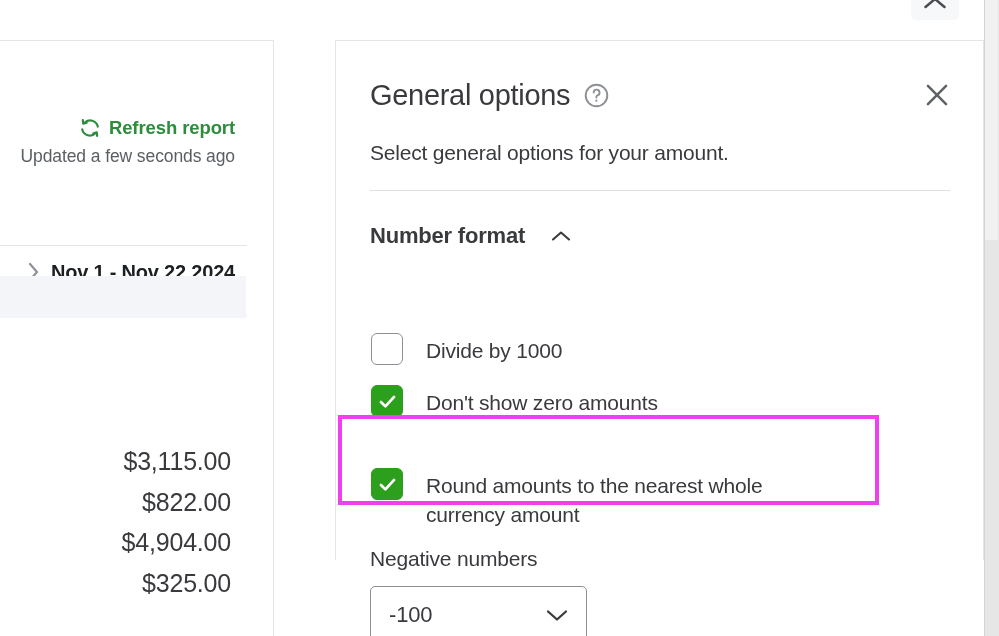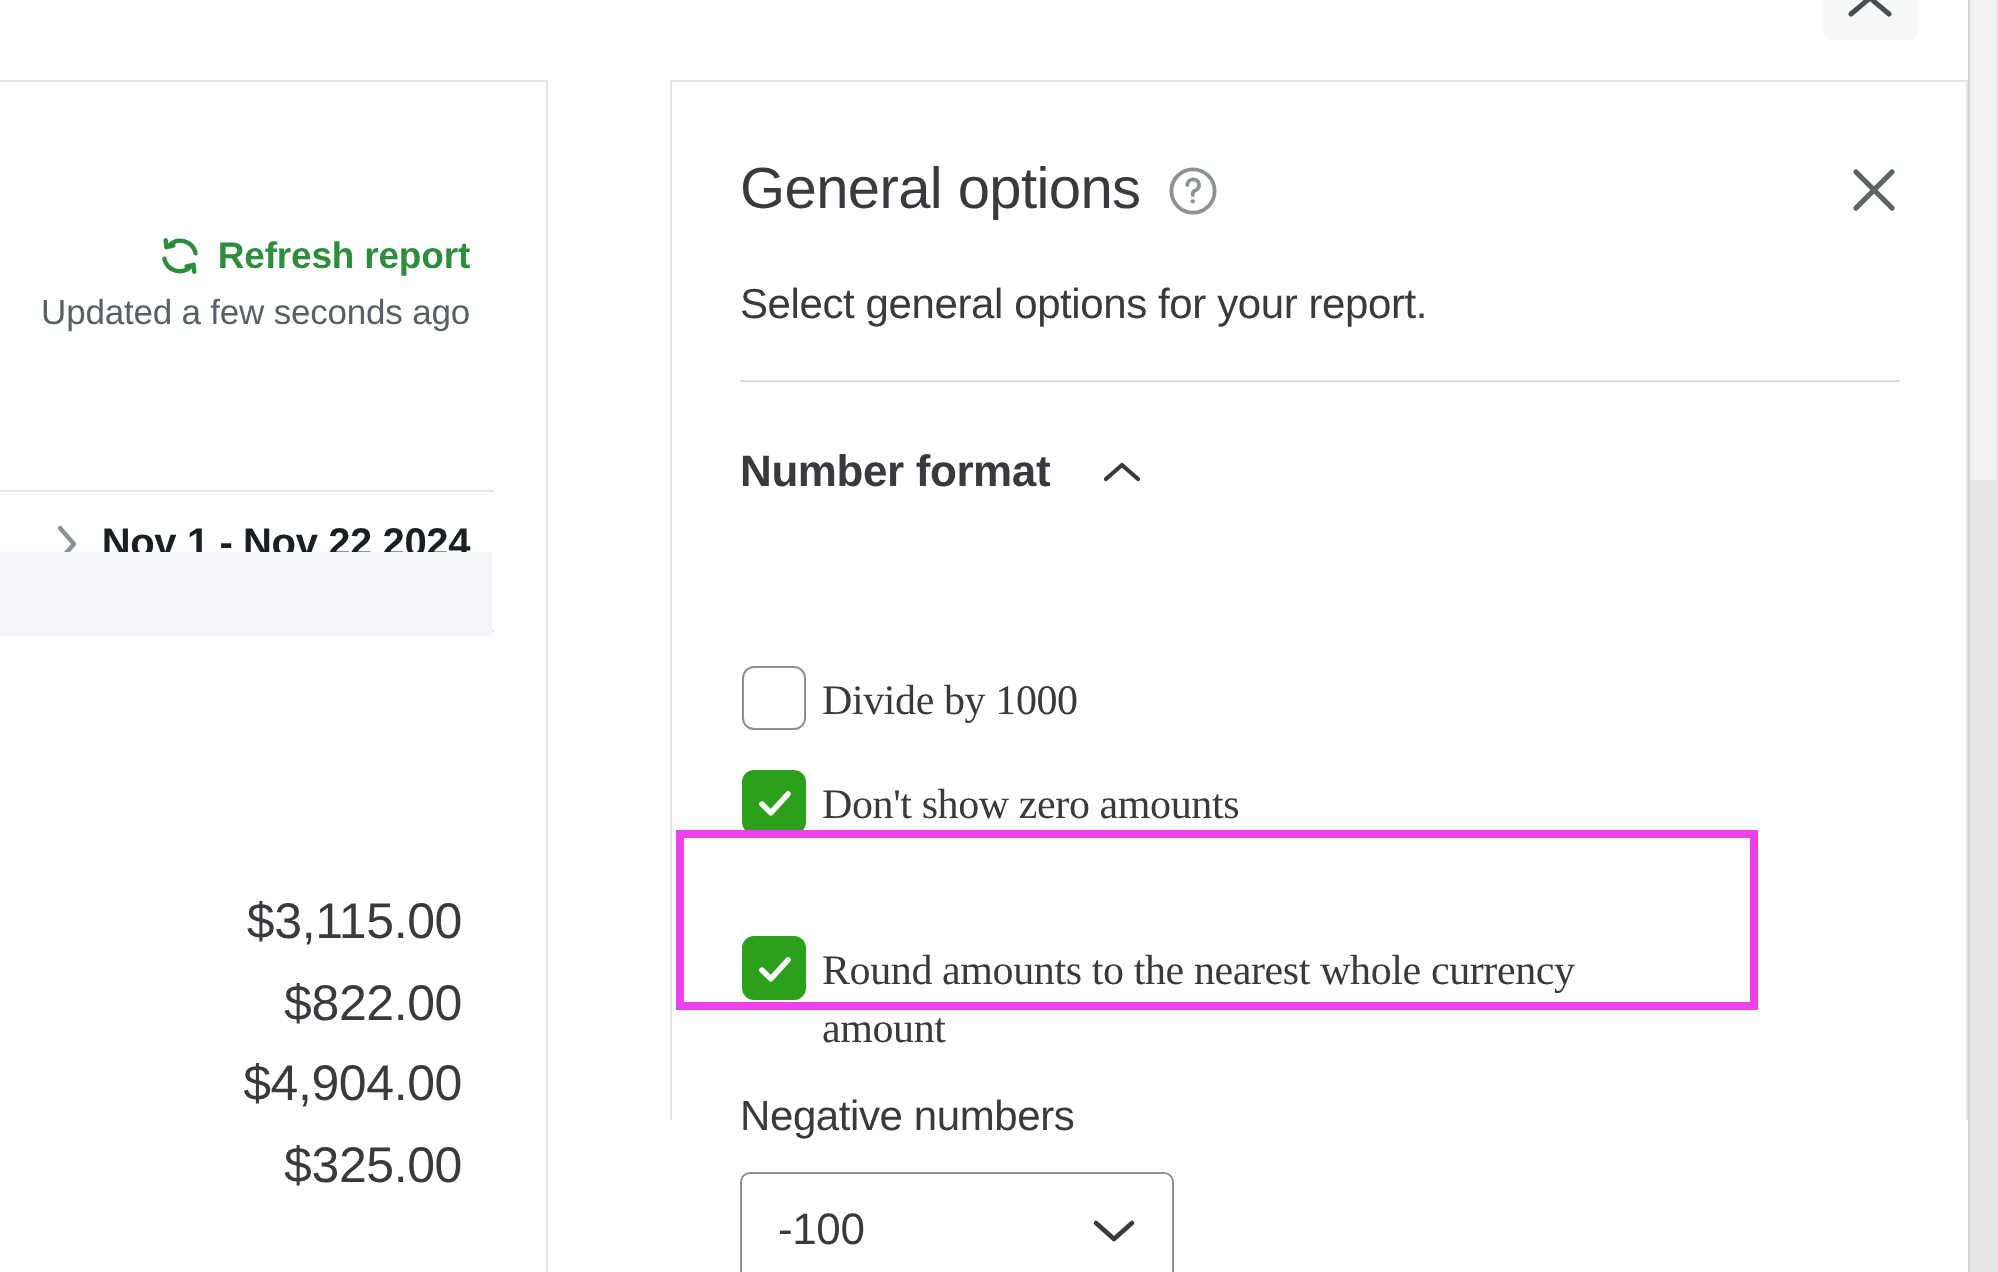--- a/index.html
+++ b/index.html
@@ -189,23 +189,22 @@
     font-weight: 700;
     color: #393a3d;
     letter-spacing: -0.2px;
   }
 
   
   .cb-row {
     position: absolute;
     display: flex;
     align-items: flex-start;
-    gap: 8px;
-    cursor: pointer;
-    font-family: Liberation Serif, serif;
+    gap: 23px;
+    cursor: pointer;
   }
   .cb-row .cb-label {
     font-size: 21px;
     color: #393a3d;
     letter-spacing: -0.2px;
     line-height: 29px;
     padding-top: 3px;
   }
 
   .checkbox {
@@ -384,21 +383,21 @@
       </span>
 
       <span id="close-button">
         <svg width="32" height="32" viewBox="0 0 24 24" fill="none" stroke="#5f6368" stroke-width="1.9" stroke-linecap="round">
           <line x1="5.2" y1="5.2" x2="18.8" y2="18.8"></line>
           <line x1="18.8" y1="5.2" x2="5.2" y2="18.8"></line>
         </svg>
       </span>
     </div>
 
-    <div id="panel-subtitle">Select general options for your report.</div>
+    <div id="panel-subtitle">Select general options for your amount.</div>
 
     <div id="panel-divider"></div>
 
     <div id="section-header">
       <span class="section-title">Number format</span>
       <span style="display:flex;align-items:center;">
         <svg width="22" height="14" viewBox="0 0 22 14" fill="none" stroke="#393a3d" stroke-width="2.1" stroke-linecap="round" stroke-linejoin="round">
           <polyline points="3 10.5 11 3.5 19 10.5"></polyline>
         </svg>
       </span>

